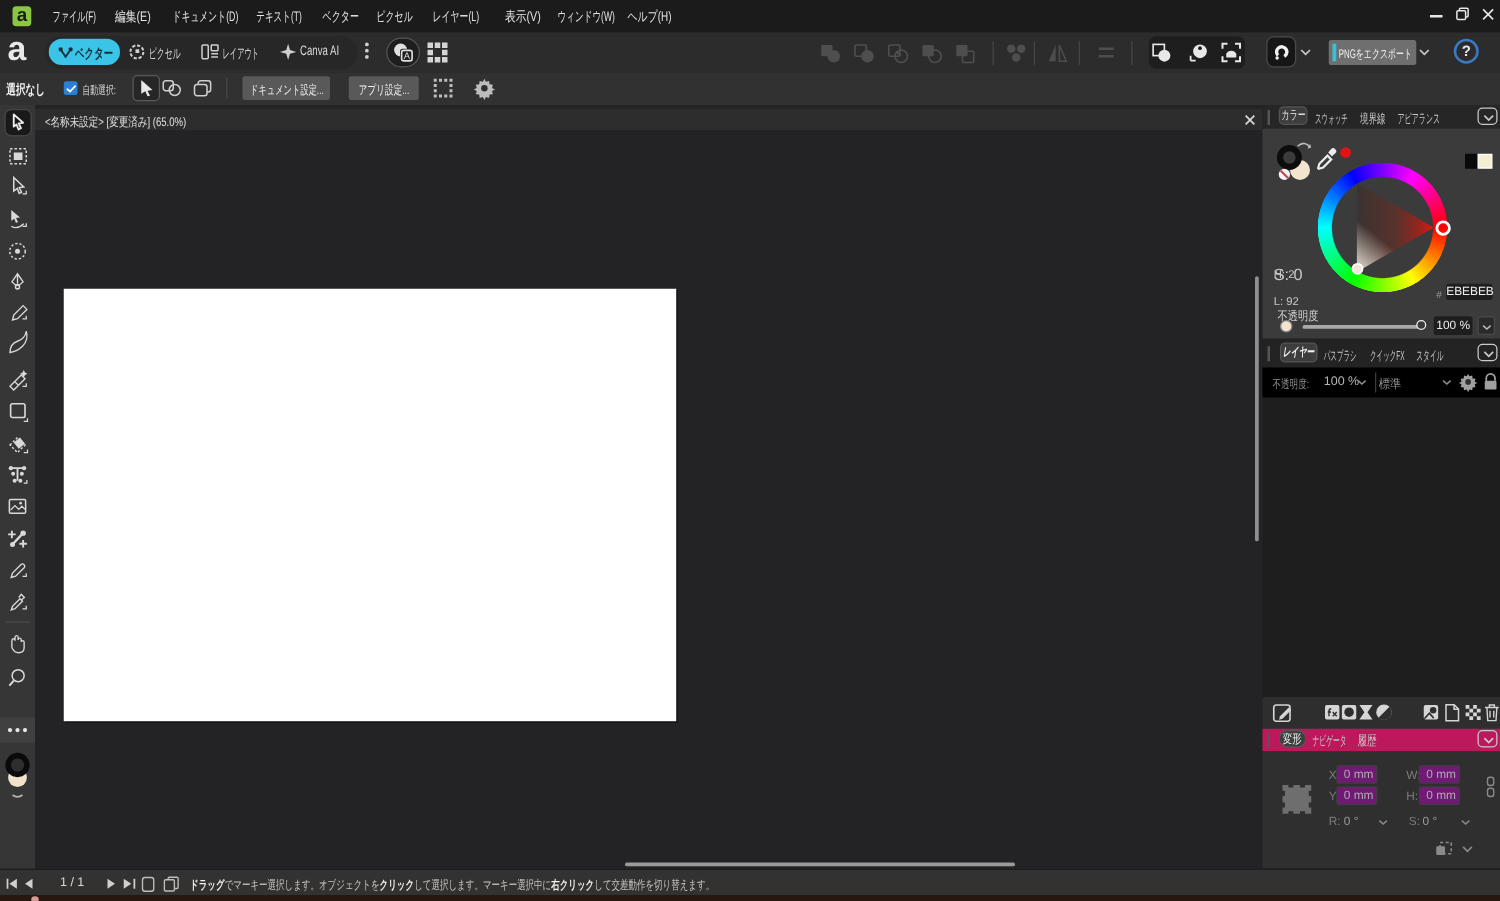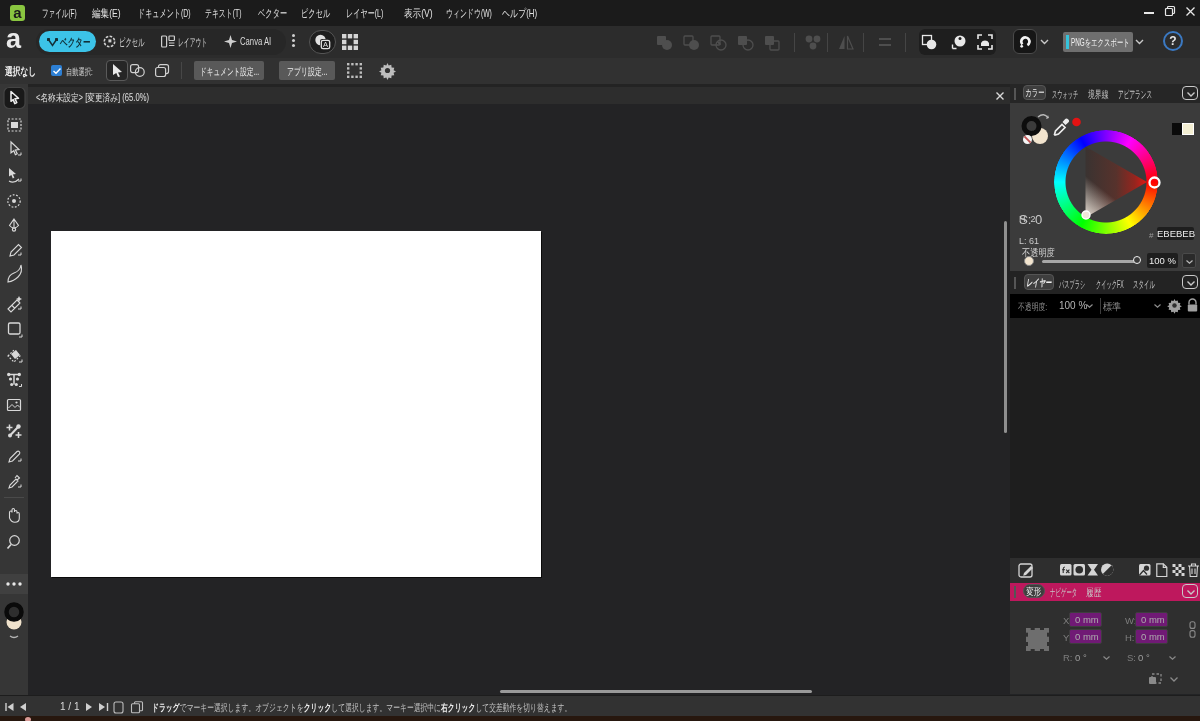--- a/index.html
+++ b/index.html
@@ -366,21 +366,21 @@
       -webkit-mask:radial-gradient(circle, transparent 40px, #000 41px, #000 52px, transparent 52px);
       mask:radial-gradient(circle, transparent 40px, #000 41px, #000 52px, transparent 52px);"></div>
   <svg style="left:44px;top:27px;" width="104" height="104" viewBox="0 0 104 104">
     <polygon points="93,52 31.5,16.5 31.5,87.5" fill="url(#triR)"></polygon>
     <polygon points="93,52 31.5,16.5 31.5,87.5" fill="url(#triW)"></polygon>
     <circle cx="100.5" cy="52.5" r="5" fill="none" stroke="#fff" stroke-width="2.3"></circle>
     <circle cx="32" cy="85" r="4" fill="#f0e6da" stroke="#fff" stroke-width="1.4"></circle>
   </svg>
   <span class="abs" style="left:9px;top:111px;font-size:9px;color:#c9c9c9;">H: 2</span>
   <span class="abs" style="left:9px;top:109px;font-size:13px;color:#c9c9c9;">S: 0</span>
-  <span class="abs" style="left:9px;top:133px;font-size:9px;color:#c9c9c9;">L: 61</span>
+  <span class="abs" style="left:9px;top:133px;font-size:9px;color:#c9c9c9;">L: 92</span>
   <span class="abs" style="left:139px;top:128px;font-size:8px;color:#9a9a9a;">#</span>
   <div class="abs" style="left:147px;top:124px;width:37px;height:13px;background:#1e1e1e;border-radius:2px;color:#ededed;font-size:9.5px;text-align:center;line-height:13px;">EBEBEB</div>
   <span class="abs jx" style="left:12px;top:143px;font-size:10px;color:#d5d5d5;transform:scaleX(0.82);">不透明度</span>
   <div class="abs" style="left:14px;top:153px;width:10px;height:10px;background:#f2e4ce;border:1px solid #888;border-radius:50%;"></div>
   <div class="abs" style="left:32px;top:157px;width:96px;height:3px;background:#a8a8a8;border-radius:2px;"></div>
   <div class="abs" style="left:123px;top:153px;width:8px;height:8px;border:1.6px solid #f0f0f0;border-radius:50%;background:#3b3b3b;"></div>
   <div class="abs" style="left:137px;top:150px;width:31px;height:15px;background:#1e1e1e;border-radius:2px;color:#ededed;font-size:9.5px;text-align:center;line-height:15px;">100 %</div>
   <div class="abs" style="left:172px;top:150px;width:14px;height:15px;background:#2a2a2a;border:1px solid #4a4a4a;border-radius:2px;">
       <svg style="left:3px;top:6px;" width="7" height="4" viewBox="0 0 7 4" fill="none" stroke="#bbb" stroke-width="1.2">
         <path d="M0.5 0.5 L3.5 3.2 L6.5 0.5"></path>
@@ -527,21 +527,21 @@
 
 <div class="row" id="statusbar">
   <svg style="left:5px;top:7px;" width="110" height="8" viewBox="0 0 110 8" fill="#cfcfcf">
     <path d="M1 0 v8" stroke="#cfcfcf" stroke-width="1.4"></path>
     <path d="M8.5 0 L2.5 4 l6 4 z"></path>
     <path d="M21 0 L15 4 l6 4 z"></path>
     <path d="M81 0 l6 4 -6 4 z"></path>
     <path d="M94 0 l6 4 -6 4 z"></path>
     <path d="M102.5 0 v8" stroke="#cfcfcf" stroke-width="1.4"></path>
   </svg>
-  <span class="abs" style="left:60px;top:5px;font-size:10px;color:#d9d9d9;">1 / 1</span>
+  <span class="abs" style="left:48px;top:5px;font-size:10px;color:#d9d9d9;">1 / 1</span>
   <svg style="left:113px;top:5px;" width="32" height="13" viewBox="0 0 32 13" fill="none" stroke="#bdbdbd" stroke-width="1.1">
     <rect x="1" y="1" width="9" height="11" rx="2"></rect>
     <rect x="21.5" y="0.8" width="8" height="9" rx="1"></rect>
       <rect x="18.5" y="2.8" width="8" height="9" rx="1" fill="#323232"></rect>
   </svg>
   <span class="abs jx" style="left:152px;top:5px;font-size:10px;color:#c3c3c3;transform:scaleX(0.677);"><b style="color:#f0f0f0">ドラッグ</b>でマーキー選択します。オブジェクトを<b style="color:#f0f0f0">クリック</b>して選択します。マーキー選択中に<b style="color:#f0f0f0">右クリック</b>して交差動作を切り替えます。</span>
 </div>
 <div class="row" id="taskstrip">
   <div class="abs" style="left:25px;top:1px;width:6px;height:5px;background:#d99a96;border-radius:50%;"></div>
 </div>

